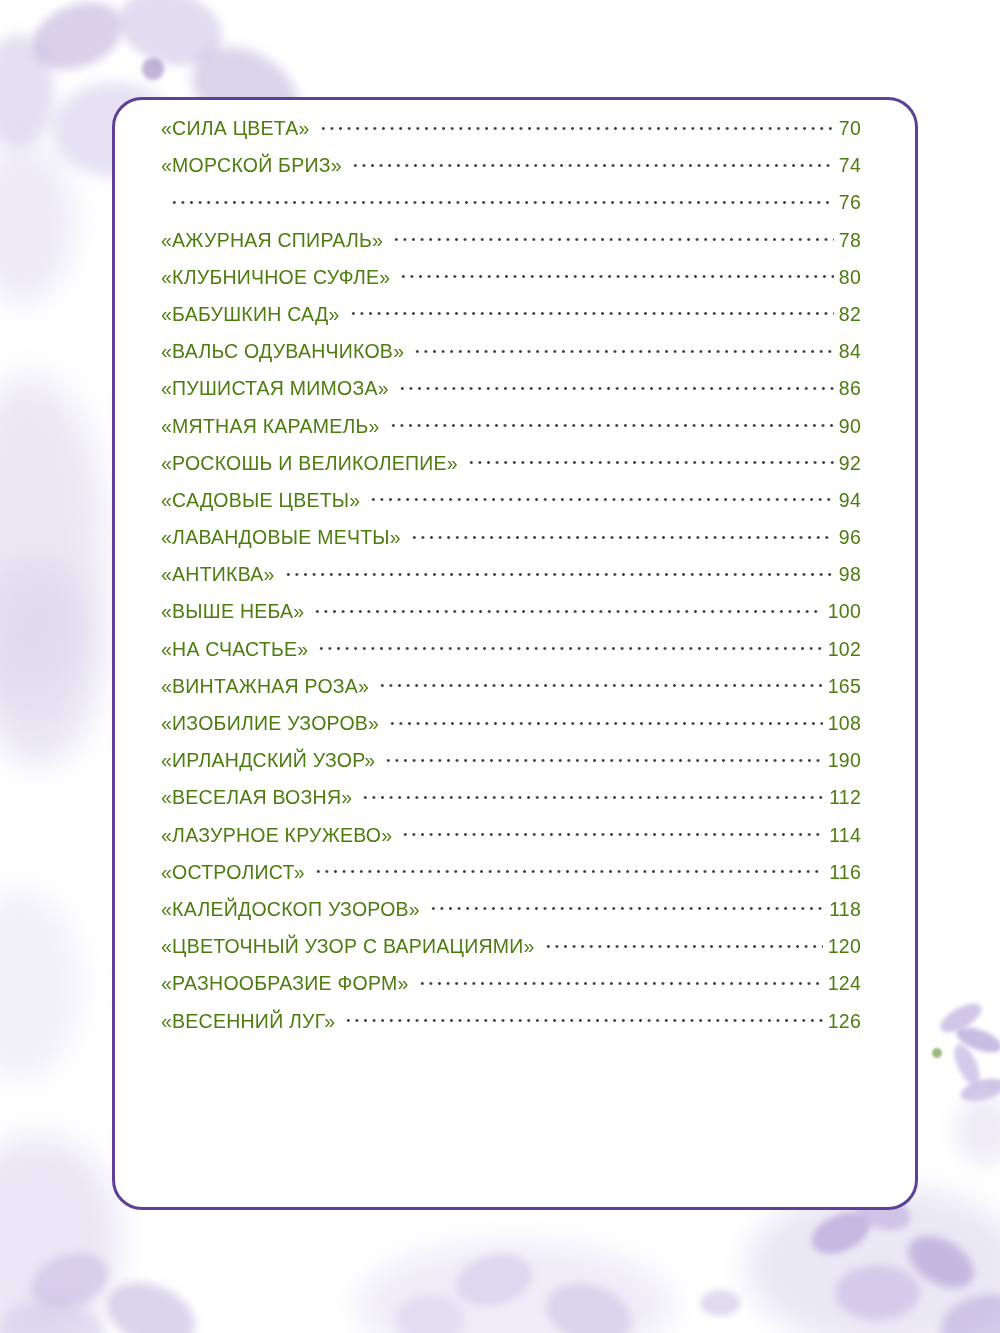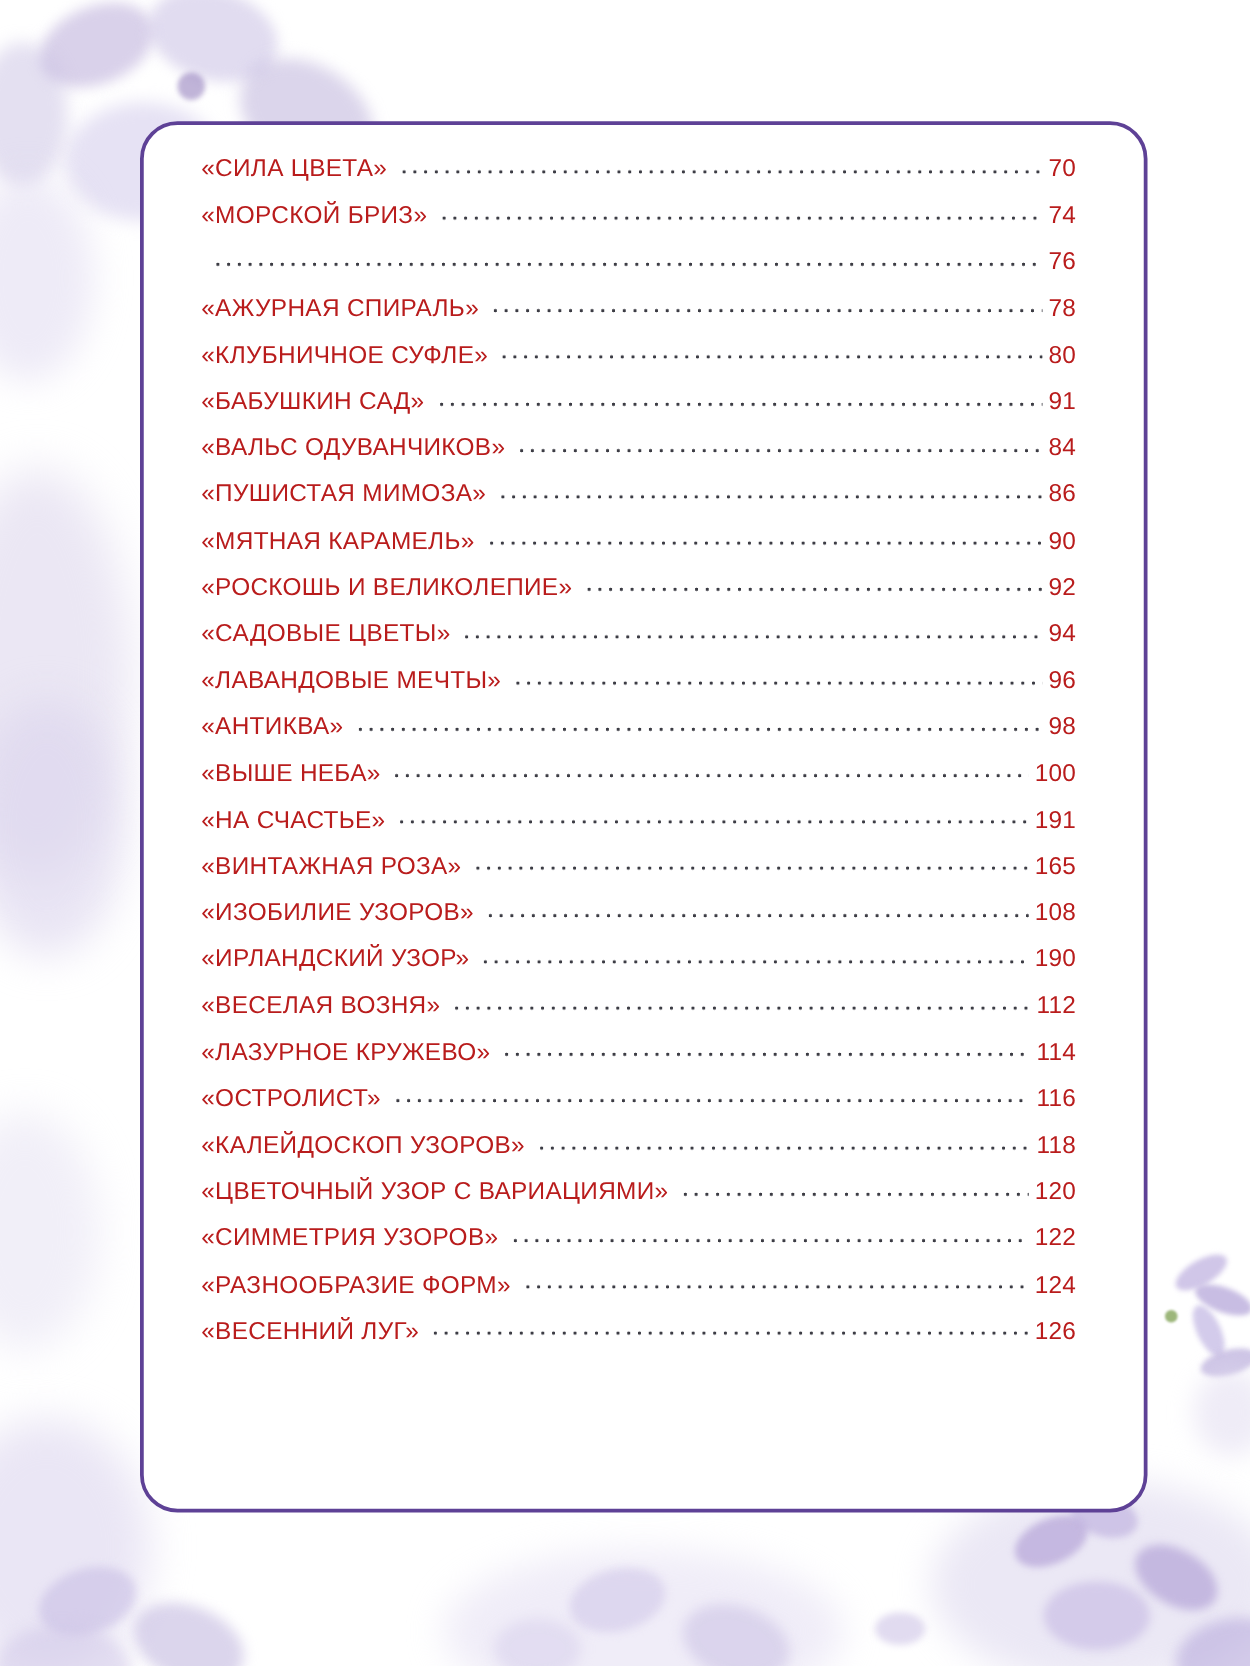--- a/index.html
+++ b/index.html
@@ -27,23 +27,22 @@
     border: 3.5px solid #5e4196;
     border-radius: 30px;
     z-index: 1;
     padding: 17px 54px 0 46px;
   }
 
   
   .toc-list { width: 100%; }
   .row {
     display: flex;
-    align-items: center;
     height: 37.2px;
-    color: #b91c1c;
+    color: #4d7c0f;
     font-size: 19.5px;
     letter-spacing: 0.25px;
     white-space: nowrap;
   }
   .row .title { flex: 0 0 auto; }
   .row .dots {
     flex: 1 1 auto;
     height: 19px;
     margin: 0 5px 0 9px;
     background-image: radial-gradient(circle, #3c3c44 1.25px, rgba(0,0,0,0) 1.5px);
@@ -136,21 +135,21 @@
 
   <div class="row">
     <span class="title">«КЛУБНИЧНОЕ СУФЛЕ»</span>
     <span class="dots"></span>
     <span class="page">80</span>
   </div>
 
   <div class="row">
     <span class="title">«БАБУШКИН САД»</span>
     <span class="dots"></span>
-    <span class="page">91</span>
+    <span class="page">82</span>
   </div>
 
   <div class="row">
     <span class="title">«ВАЛЬС ОДУВАНЧИКОВ»</span>
     <span class="dots"></span>
     <span class="page">84</span>
   </div>
 
   <div class="row">
     <span class="title">«ПУШИСТАЯ МИМОЗА»</span>
@@ -191,21 +190,21 @@
 
   <div class="row">
     <span class="title">«ВЫШЕ НЕБА»</span>
     <span class="dots"></span>
     <span class="page">100</span>
   </div>
 
   <div class="row">
     <span class="title">«НА СЧАСТЬЕ»</span>
     <span class="dots"></span>
-    <span class="page">191</span>
+    <span class="page">102</span>
   </div>
 
 
   <div class="row">
     <span class="title">«ВИНТАЖНАЯ РОЗА»</span>
     <span class="dots"></span>
     <span class="page">165</span>
   </div>
 
   <div class="row">
@@ -243,25 +242,20 @@
     <span class="dots"></span>
     <span class="page">118</span>
   </div>
 
   <div class="row">
     <span class="title">«ЦВЕТОЧНЫЙ УЗОР С ВАРИАЦИЯМИ»</span>
     <span class="dots"></span>
     <span class="page">120</span>
   </div>
 
-  <div class="row">
-    <span class="title">«СИММЕТРИЯ УЗОРОВ»</span>
-    <span class="dots"></span>
-    <span class="page">122</span>
-  </div>
 
   <div class="row">
     <span class="title">«РАЗНООБРАЗИЕ ФОРМ»</span>
     <span class="dots"></span>
     <span class="page">124</span>
   </div>
 
   <div class="row">
     <span class="title">«ВЕСЕННИЙ ЛУГ»</span>
     <span class="dots"></span>

